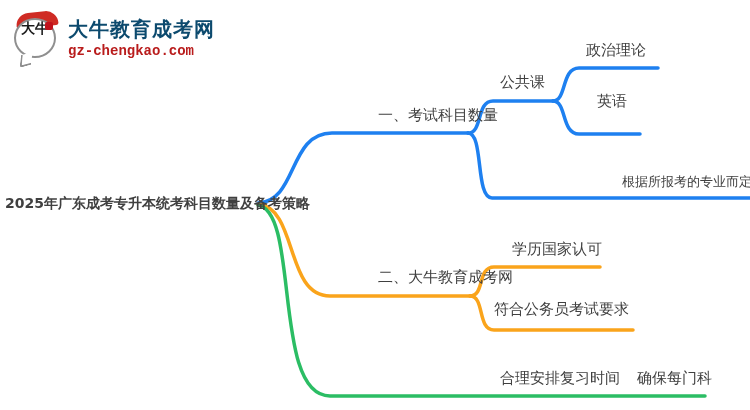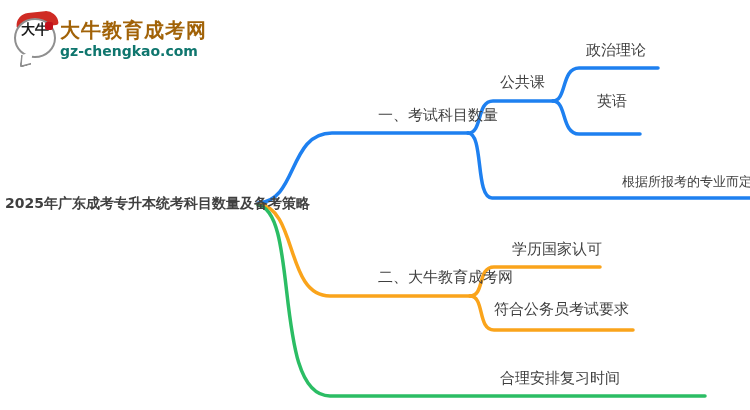--- a/index.html
+++ b/index.html
@@ -4,21 +4,21 @@
 <style>
   html,body{margin:0;padding:0;background:#fff;}
   #canvas{
     position:relative;
     width:750px;height:410px;
     overflow:hidden;
     background:#ffffff;
     font-family:"DejaVu Sans","Liberation Sans",sans-serif;
   }
   
-  .logo{position:absolute;left:12px;top:10px;display:flex;align-items:center;}
+  .logo{position:absolute;left:12px;top:10px;display:flex;align-items:center;gap:8px;font-family:Liberation Mono, monospace;}
   .logo-icon{position:relative;width:48px;height:50px;flex:0 0 auto;}
   .bubble{
     position:absolute;left:2px;top:8px;width:38px;height:36px;
     background:#fff;border:2px solid #8f8f8f;border-radius:50%;
   }
   .bubble-tail{
     position:absolute;left:8px;top:44px;width:10px;height:10px;
     background:#fff;border-left:2px solid #8f8f8f;border-bottom:2px solid #8f8f8f;
     transform:rotate(-15deg) skew(-20deg);
     border-bottom-left-radius:3px;
@@ -31,22 +31,22 @@
   .logo-chars{
     position:absolute;left:8px;top:13px;width:30px;
     font-weight:bold;color:#1b1b1b;font-size:14px;line-height:13px;
     text-align:center;letter-spacing:0;
   }
   .seal{
     position:absolute;left:33px;top:12px;width:8px;height:8px;
     background:#c1121c;border-radius:2px;
   }
   .logo-text{display:flex;flex-direction:column;line-height:1.05;}
-  .logo-title{font-size:20px;font-weight:bold;color:#a16207;letter-spacing:1px;margin-top:8px;}
-  .logo-sub{font-size:14px;font-weight:bold;color:#0f766e;margin-top:3px;}
+  .logo-title{font-size:20px;font-weight:bold;color:#0c4a6e;letter-spacing:1px;margin-top:8px;}
+  .logo-sub{font-size:14px;font-weight:bold;color:#b91c1c;margin-top:3px;}
   
   .mm-label{
     position:absolute;white-space:nowrap;color:#404040;
     font-size:15px;line-height:19px;cursor:default;
   }
   .mm-root{font-size:14px;font-weight:bold;}
   .mm-l1{font-size:15px;margin-left:36px;}
   .mm-l2{font-size:15px;}
   .mm-small{font-size:13px;}
   svg.wires{position:absolute;left:0;top:0;pointer-events:none;}
@@ -97,14 +97,15 @@
   <div class="mm-label mm-l2" style="left:500px;top:73px;">公共课</div>
   <div class="mm-label mm-l2" style="left:586px;top:41px;">政治理论</div>
   <div class="mm-label mm-l2" style="left:597px;top:92px;">英语</div>
   <div class="mm-label mm-small" style="left:622px;top:172px;">根据所报考的专业而定</div>
 
   <div class="mm-label mm-l1" style="left:342px;top:268px;">二、大牛教育成考网</div>
   <div class="mm-label mm-l2" style="left:512px;top:240px;">学历国家认可</div>
   <div class="mm-label mm-l2" style="left:494px;top:300px;">符合公务员考试要求</div>
 
   <div class="mm-label mm-l2" style="left:500px;top:369px;">合理安排复习时间</div>
+  <div class="mm-label mm-l2" style="left:637px;top:369px;">确保每门科</div>
 
 </div>
 
 </body></html>

